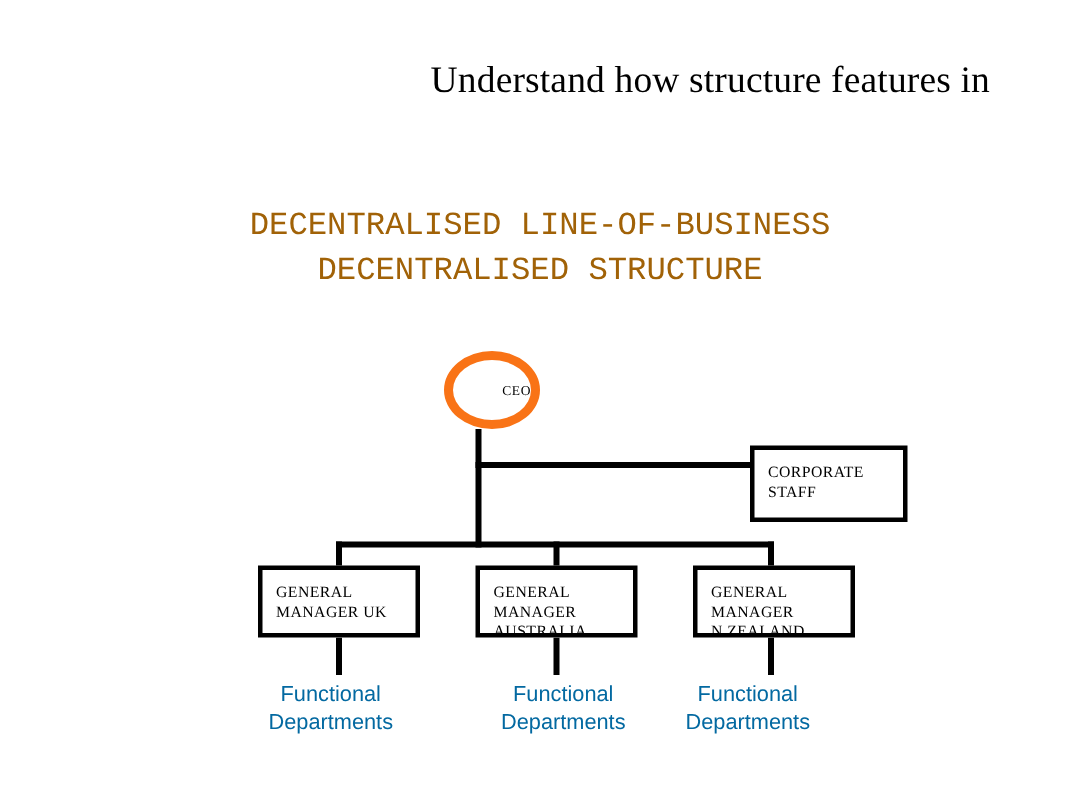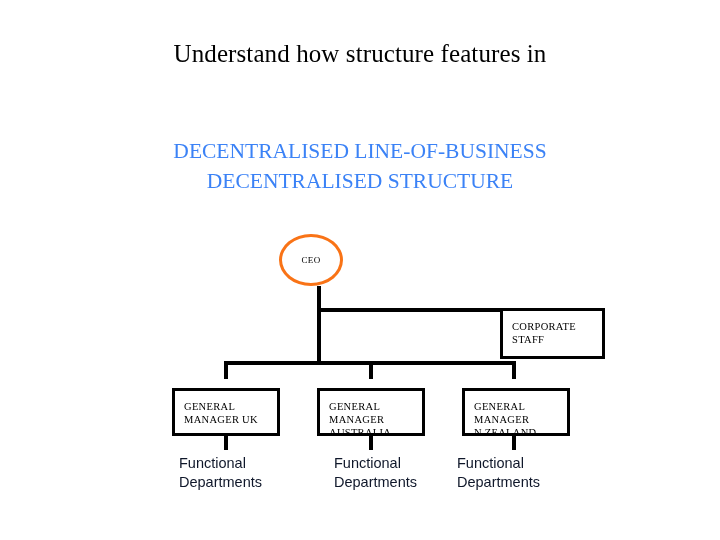--- a/index.html
+++ b/index.html
@@ -16,42 +16,42 @@
     font-family: "Liberation Serif", "DejaVu Serif", serif;
     color: #000000;
   }
 
   
   .title-block {
     position: absolute;
     left: 60px;
     top: 38px;
     width: 600px;
-    text-align: center;
+    text-align: right;
   }
   .title-line {
     font-family: "Liberation Serif", "DejaVu Serif", serif;
     font-size: 25px;
     line-height: 31px;
     letter-spacing: 0.1px;
     color: #000;
     white-space: nowrap;
   }
   .subtitle-block {
     position: absolute;
     left: 60px;
     top: 136px;
     width: 600px;
     text-align: center;
   }
   .subtitle-line {
-    font-family: Liberation Serif, serif;
+    font-family: Liberation Mono, monospace;
     font-size: 21.5px;
     line-height: 30px;
-    color: #3b82f6;
+    color: #a16207;
     white-space: nowrap;
   }
 
   
   #orgchart {
     position: absolute;
     left: 0;
     top: 0;
     width: 720px;
     height: 540px;
@@ -59,45 +59,44 @@
 
   
   .conn {
     position: absolute;
     background: #000000;
   }
 
   
   .ceo-node {
     position: absolute;
-    left: 279px;
+    left: 296px;
     top: 234px;
     width: 64px;
     height: 52px;
-    border: 3px solid #f97316;
+    border: 6px solid #f97316;
     border-radius: 50%;
     box-sizing: border-box;
     display: flex;
     align-items: center;
-    justify-content: center;
+    justify-content: flex-end;
   }
   .ceo-label {
     font-family: "Liberation Serif", "DejaVu Serif", serif;
     font-size: 9px;
     letter-spacing: 0.4px;
     color: #000;
   }
 
   
   .box {
     position: absolute;
     border: 3px solid #000000;
     box-sizing: border-box;
     background: #ffffff;
-    margin-top: 11px;
   }
   .box-label {
     position: absolute;
     left: 9px;
     top: 9px;
     font-family: "Liberation Serif", "DejaVu Serif", serif;
     font-size: 10.5px;
     line-height: 13px;
     letter-spacing: 0.3px;
     color: #000;
@@ -108,22 +107,23 @@
   #box-gm-uk        { left: 172px; top: 377px; width: 108px; height: 48px; }
   #box-gm-australia { left: 317px; top: 377px; width: 108px; height: 48px; }
   #box-gm-nz        { left: 462px; top: 377px; width: 108px; height: 48px; }
 
   
   .func-label {
     position: absolute;
     font-family: "Liberation Sans", "DejaVu Sans", sans-serif;
     font-size: 14.5px;
     line-height: 19px;
-    color: #0f172a;
+    color: #0369a1;
     white-space: pre-line;
+    text-align: center;
   }
   #func-uk        { left: 179px; top: 454px; }
   #func-australia { left: 334px; top: 454px; }
   #func-nz        { left: 457px; top: 454px; }
 </style>
 </head>
 <body>
 
 <div id="slide">
 

